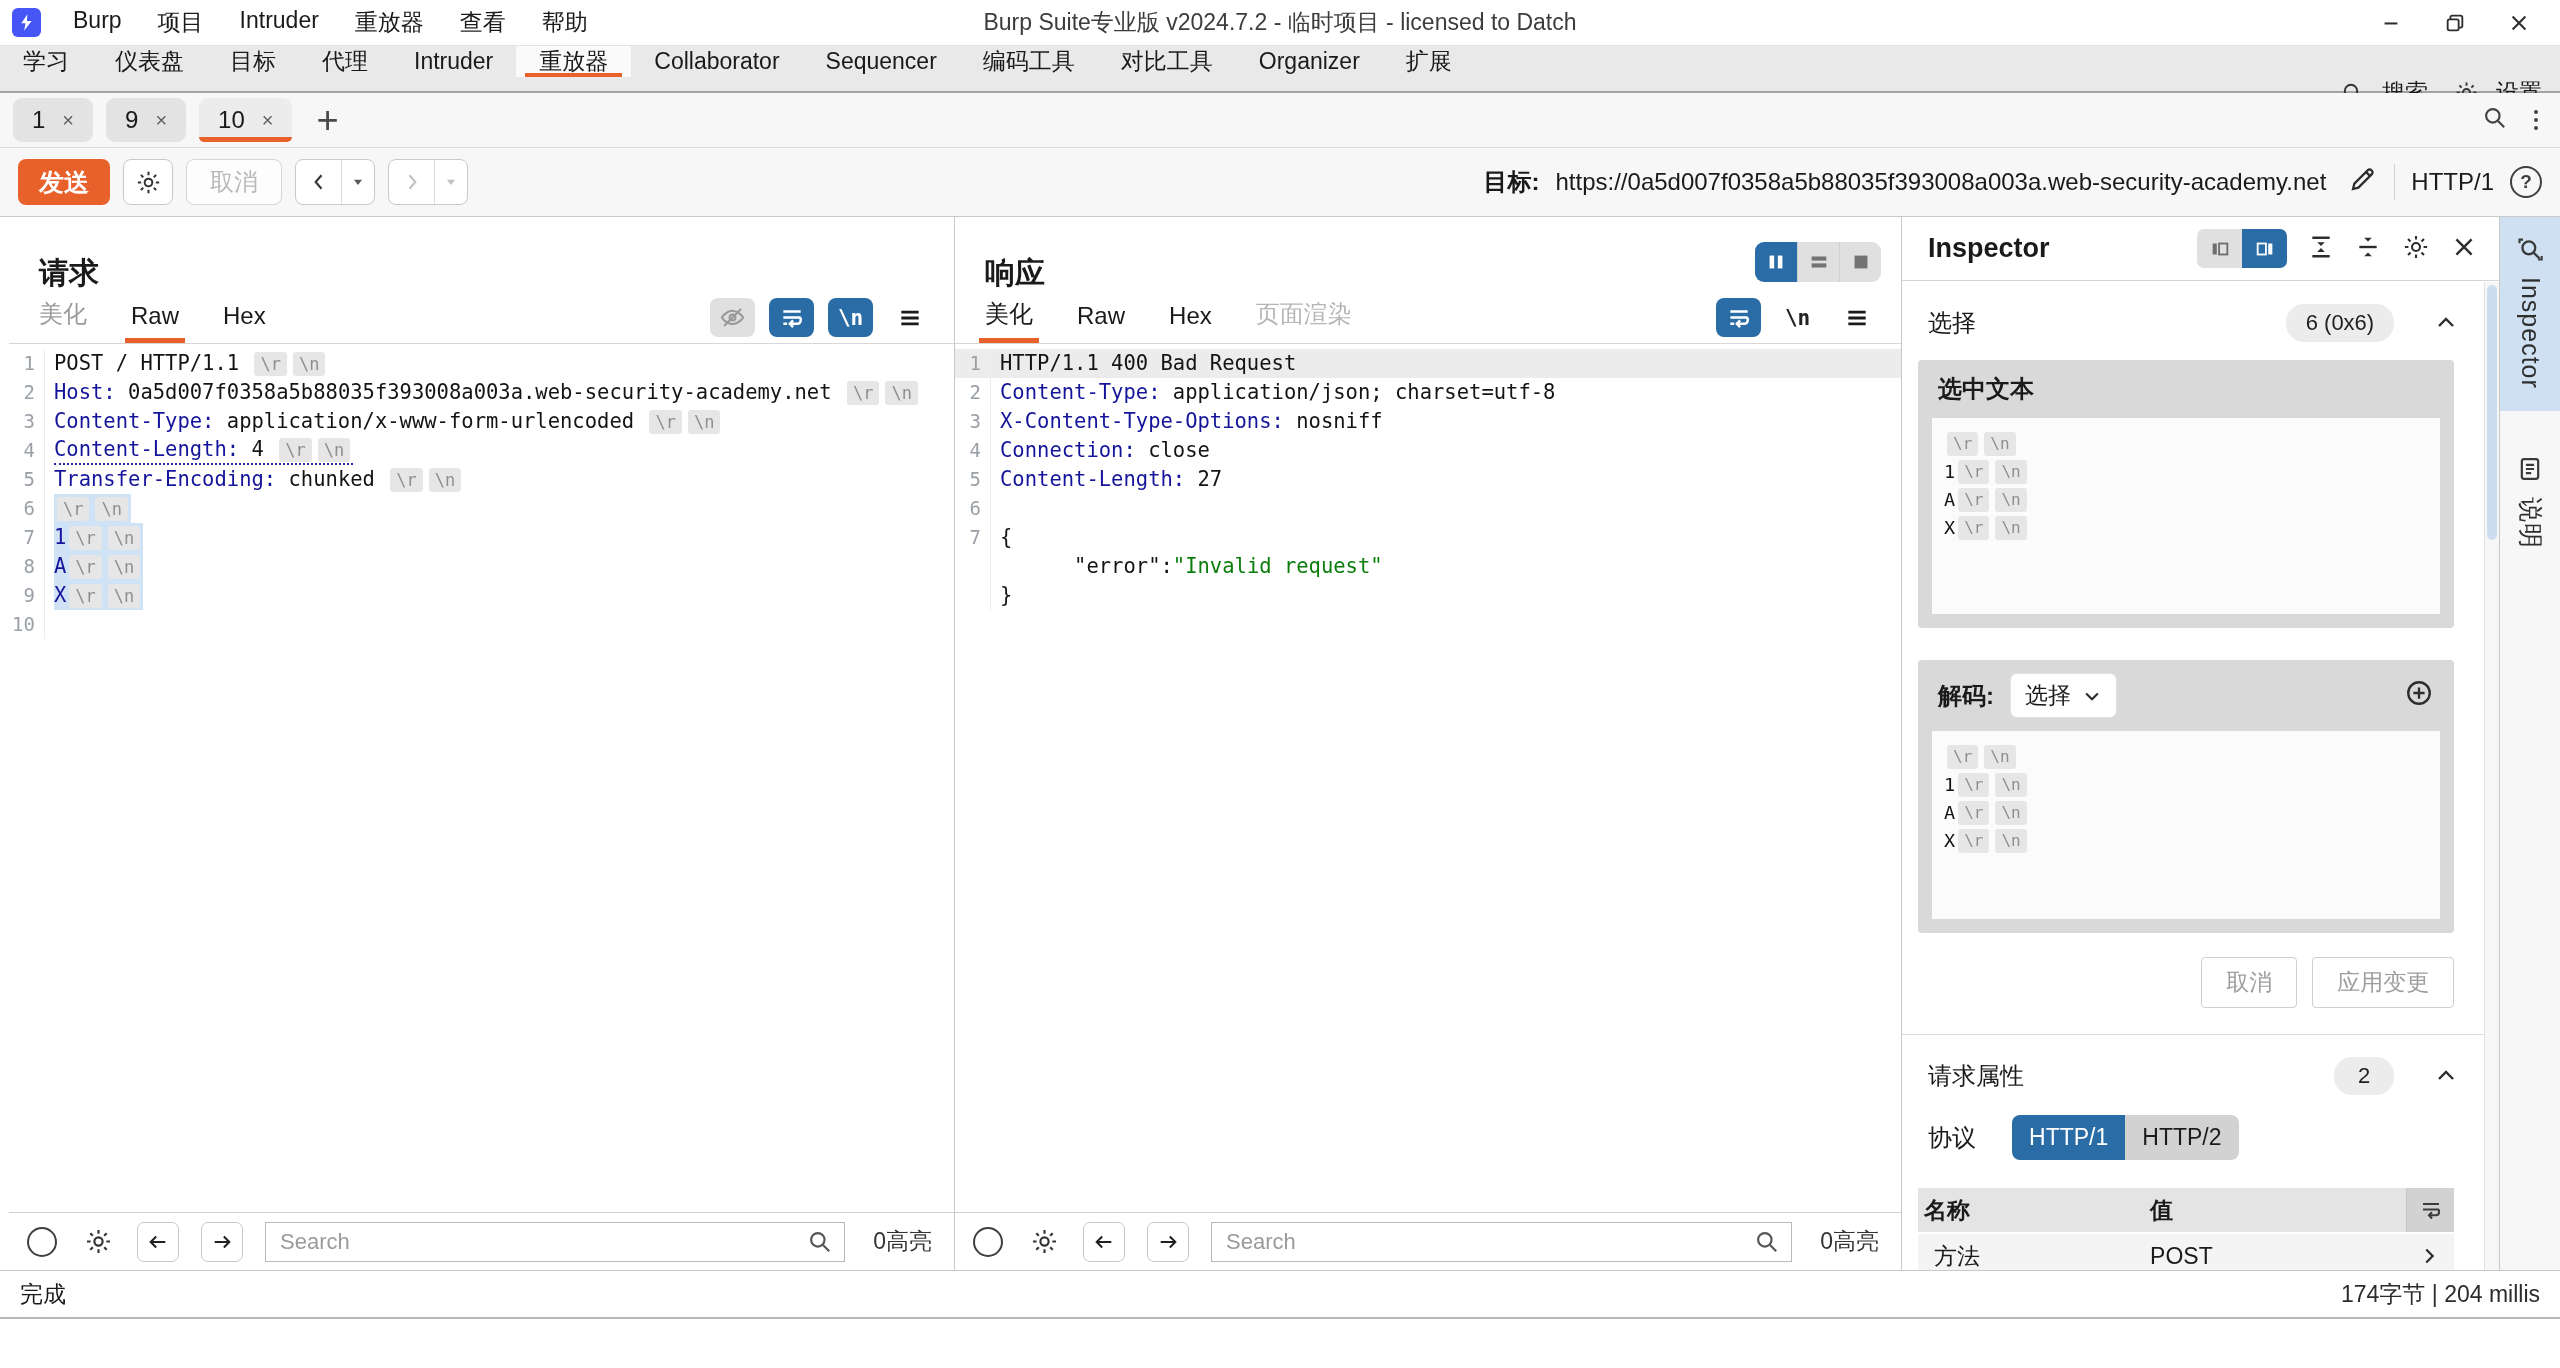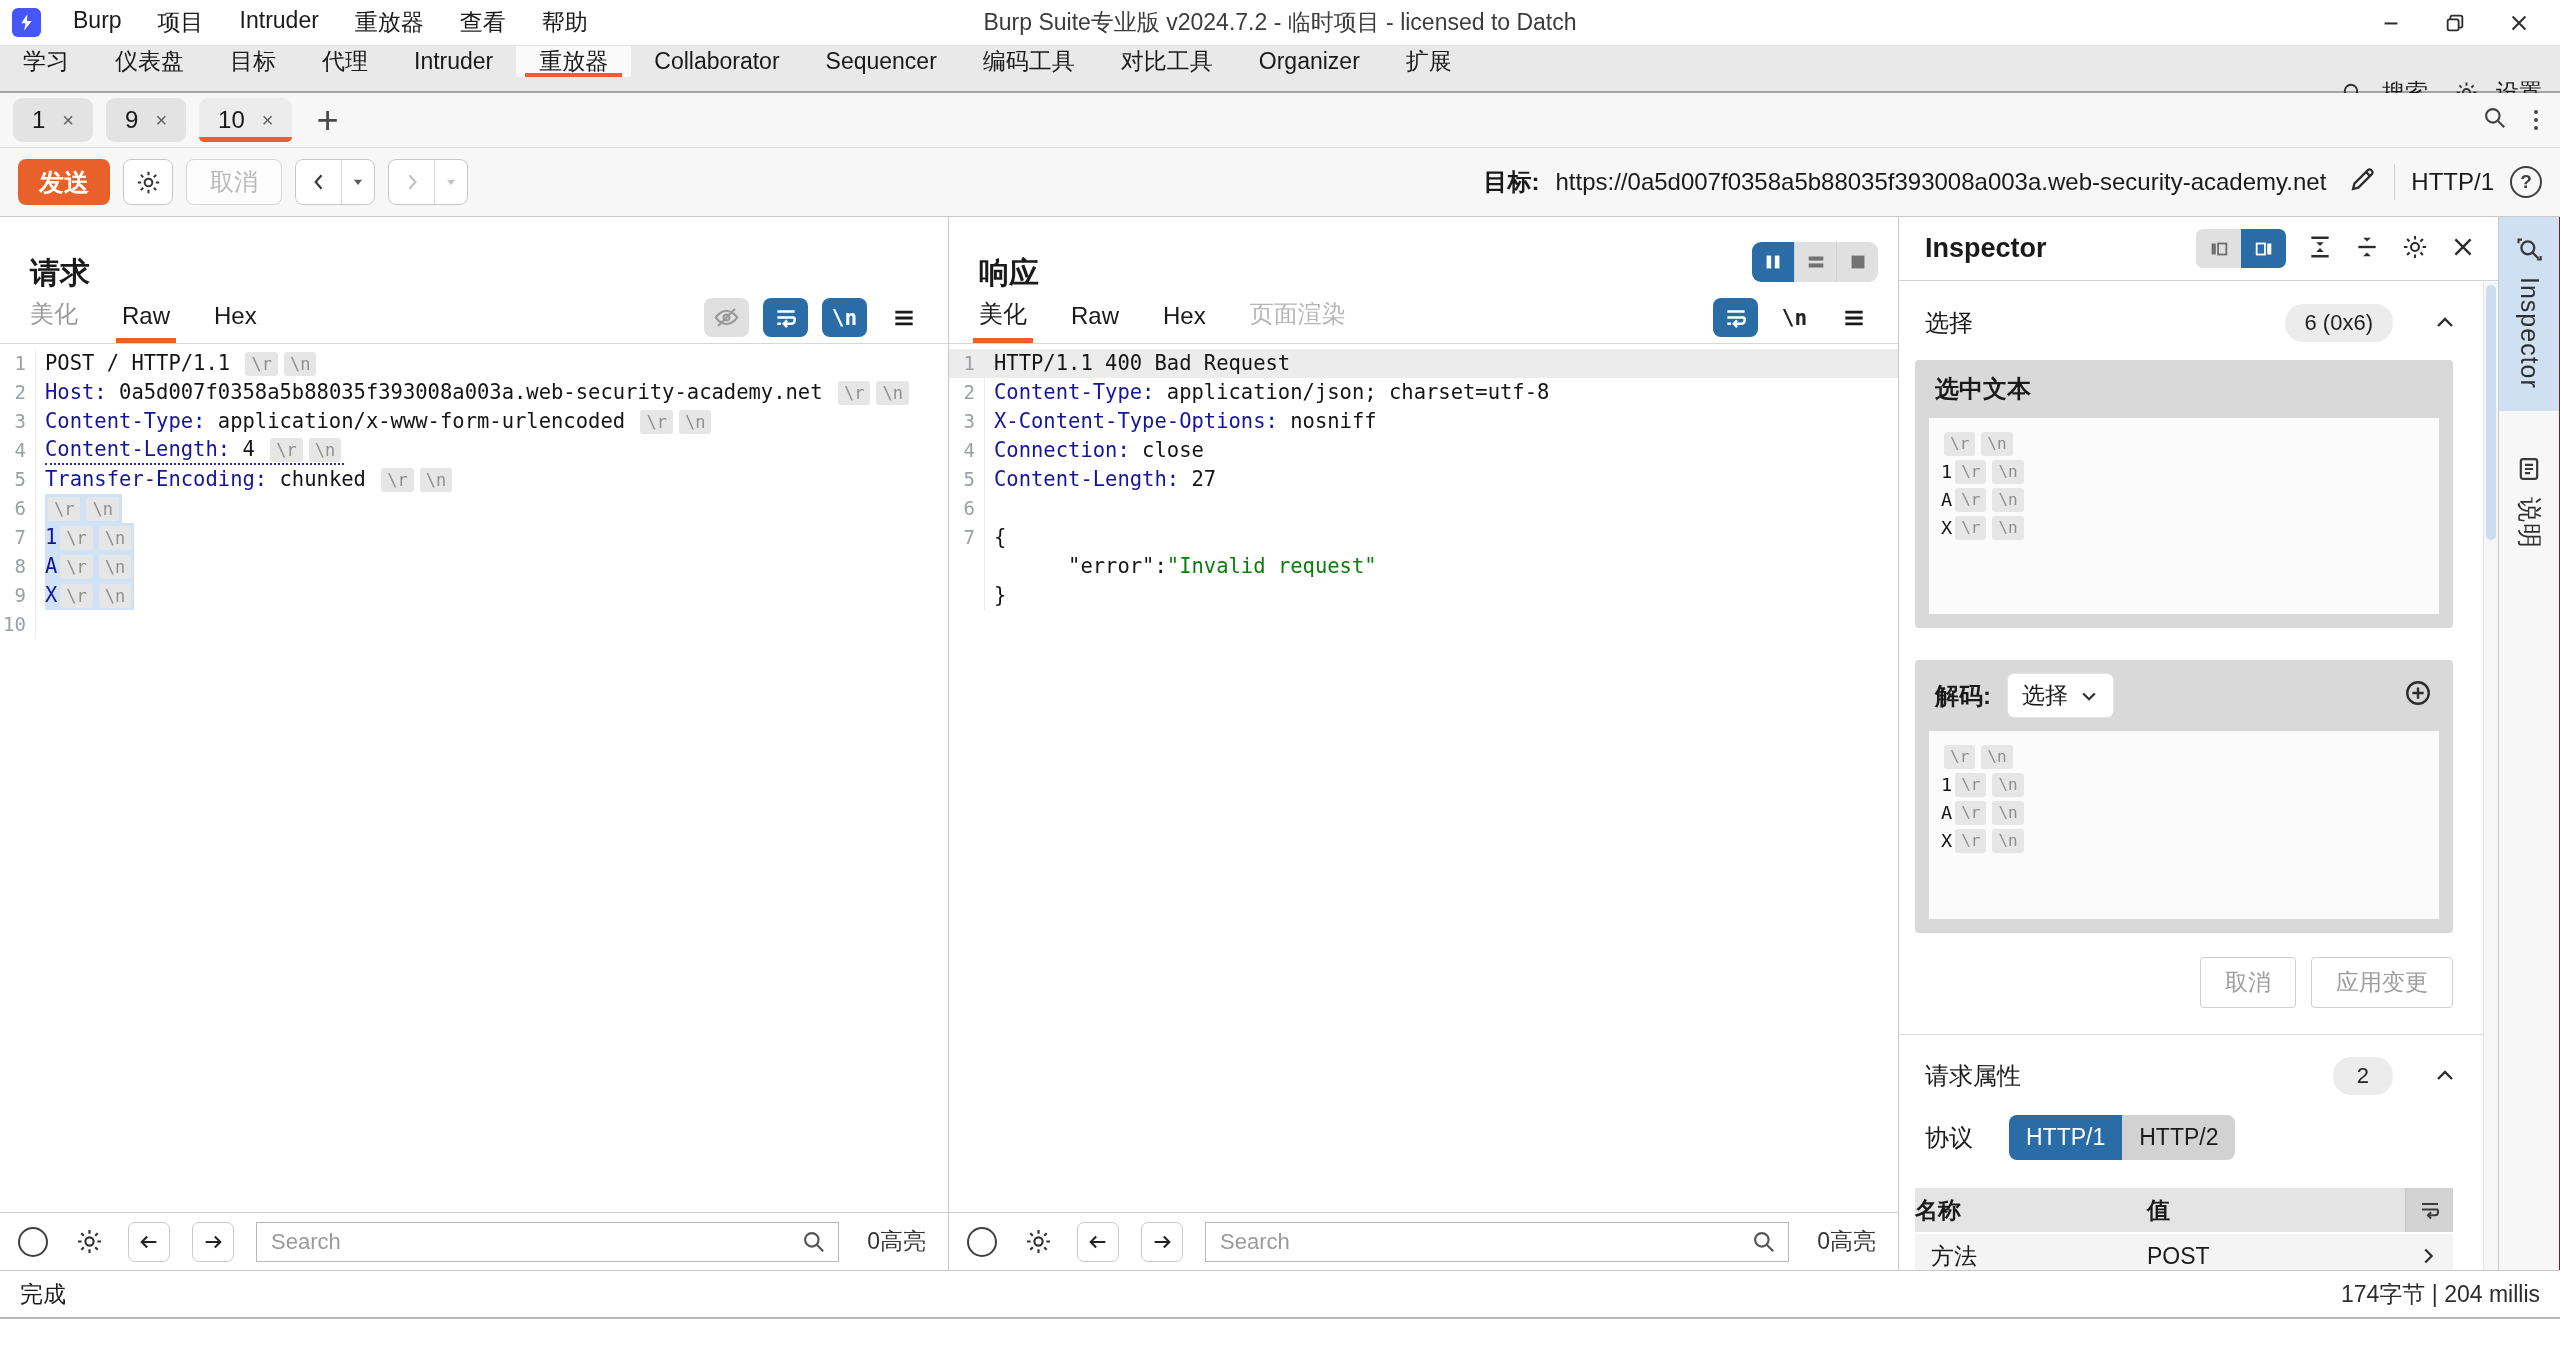--- a/index.html
+++ b/index.html
@@ -43,21 +43,21 @@
   .btn-cancel { width:96px; font-size:24px; color:#b9b9b9; background:#fdfdfd; border-color:#d6d6d6; }
   .splitbtn { display:flex; height:46px; border:1px solid #c9c9c9; border-radius:8px; background:#fff; overflow:hidden; }
   .splitbtn .a { width:46px; display:flex; align-items:center; justify-content:center; border-right:1px solid #dcdcdc; }
   .splitbtn .b { width:32px; display:flex; align-items:center; justify-content:center; }
   .target { margin-left:auto; display:flex; align-items:center; gap:16px; font-size:24px; }
   .target .tlabel { font-weight:bold; }
   .vdiv { width:1px; height:36px; background:#d0d0d0; }
   .qmark { width:32px; height:32px; border:2.5px solid #3f3f3f; border-radius:50%; display:flex; align-items:center; justify-content:center; font-size:19px; font-weight:bold; color:#3f3f3f; }
 
   
-  .main { display:flex; height:1053px; background:#7f1d1d; }
+  .main { display:flex; height:1053px; background:#7f1d1d;margin-left:9px; }
   .panel { position:relative; background:#fff; display:flex; flex-direction:column; }
   .panel.req { width:949px; border-right:1px solid #c9c9c9; }
   .panel.resp { width:950px; border-right:1px solid #c9c9c9; }
   .panel-title { font-size:30px; font-weight:bold; margin:36px 0 0 30px; }
   .ptabs { display:flex; align-items:flex-end; height:50px; padding-left:30px; border-bottom:1px solid #d7d7d7; position:relative; }
   .ptab { font-size:24px; margin-right:44px; padding-bottom:13px; position:relative; }
   .ptab.sel::after { content:""; position:absolute; left:-6px; right:-6px; bottom:0; height:5px; background:var(--orange); }
   .ptab.dim { color:#9b9b9b; }
   .ptab.dim2 { color:#b5b5b5; }
   .ptab-icons { position:absolute; right:22px; bottom:6px; display:flex; gap:14px; align-items:center; }
@@ -115,21 +115,21 @@
   .dd { background:#fff; border:1px solid #e2e2e2; border-radius:7px; padding:6px 14px; font-weight:normal; display:flex; gap:11px; align-items:center; margin-left:16px; font-size:23px; }
   .btn-row { display:flex; justify-content:flex-end; gap:15px; padding:24px 30px 26px 0; }
   .btn-dis { border:1px solid #cfcfcf; background:#fff; color:#9d9d9d; font-size:23px; padding:9px 24px; border-radius:4px; }
   .divline { height:1px; background:#dcdcdc; }
   .proto-row { display:flex; align-items:center; padding:4px 26px 20px 26px; }
   .proto-seg { margin-left:36px; display:flex; border-radius:8px; overflow:hidden; }
   .pseg { padding:9px 17px; font-size:23px; background:#d2d2d2; color:#1c1c1c; }
   .pseg.sel { background:var(--blue); color:#fff; }
   .attr-table { margin:8px 30px 22px 16px; }
   .at-head { display:flex; background:#e4e4e4; height:44px; align-items:center; font-weight:bold; font-size:23px; }
-  .at-head .c1 { width:232px; padding-left:0; }
+  .at-head .c1 { width:232px; padding-left:6px; }
   .at-head .c2 { flex:1; }
   .at-head .c3 { width:48px; height:100%; background:#d2d2d2; display:flex; align-items:center; justify-content:center; border-left:1px solid #c6c6c6; }
   .at-row { display:flex; height:46px; align-items:center; background:#f4f4f4; border-top:2px solid #fff; font-size:23px; }
   .at-row .c1 { width:232px; padding-left:16px; }
   .at-row .c2 { flex:1; }
   .at-row svg { margin-right:14px; }
 
   
   .strip { width:60px; background:#f7f7f7; border-left:0; display:flex; flex-direction:column; align-items:center; }
   .strip-sec { width:100%; display:flex; flex-direction:column; align-items:center; padding:18px 0 22px 0; gap:14px; }

